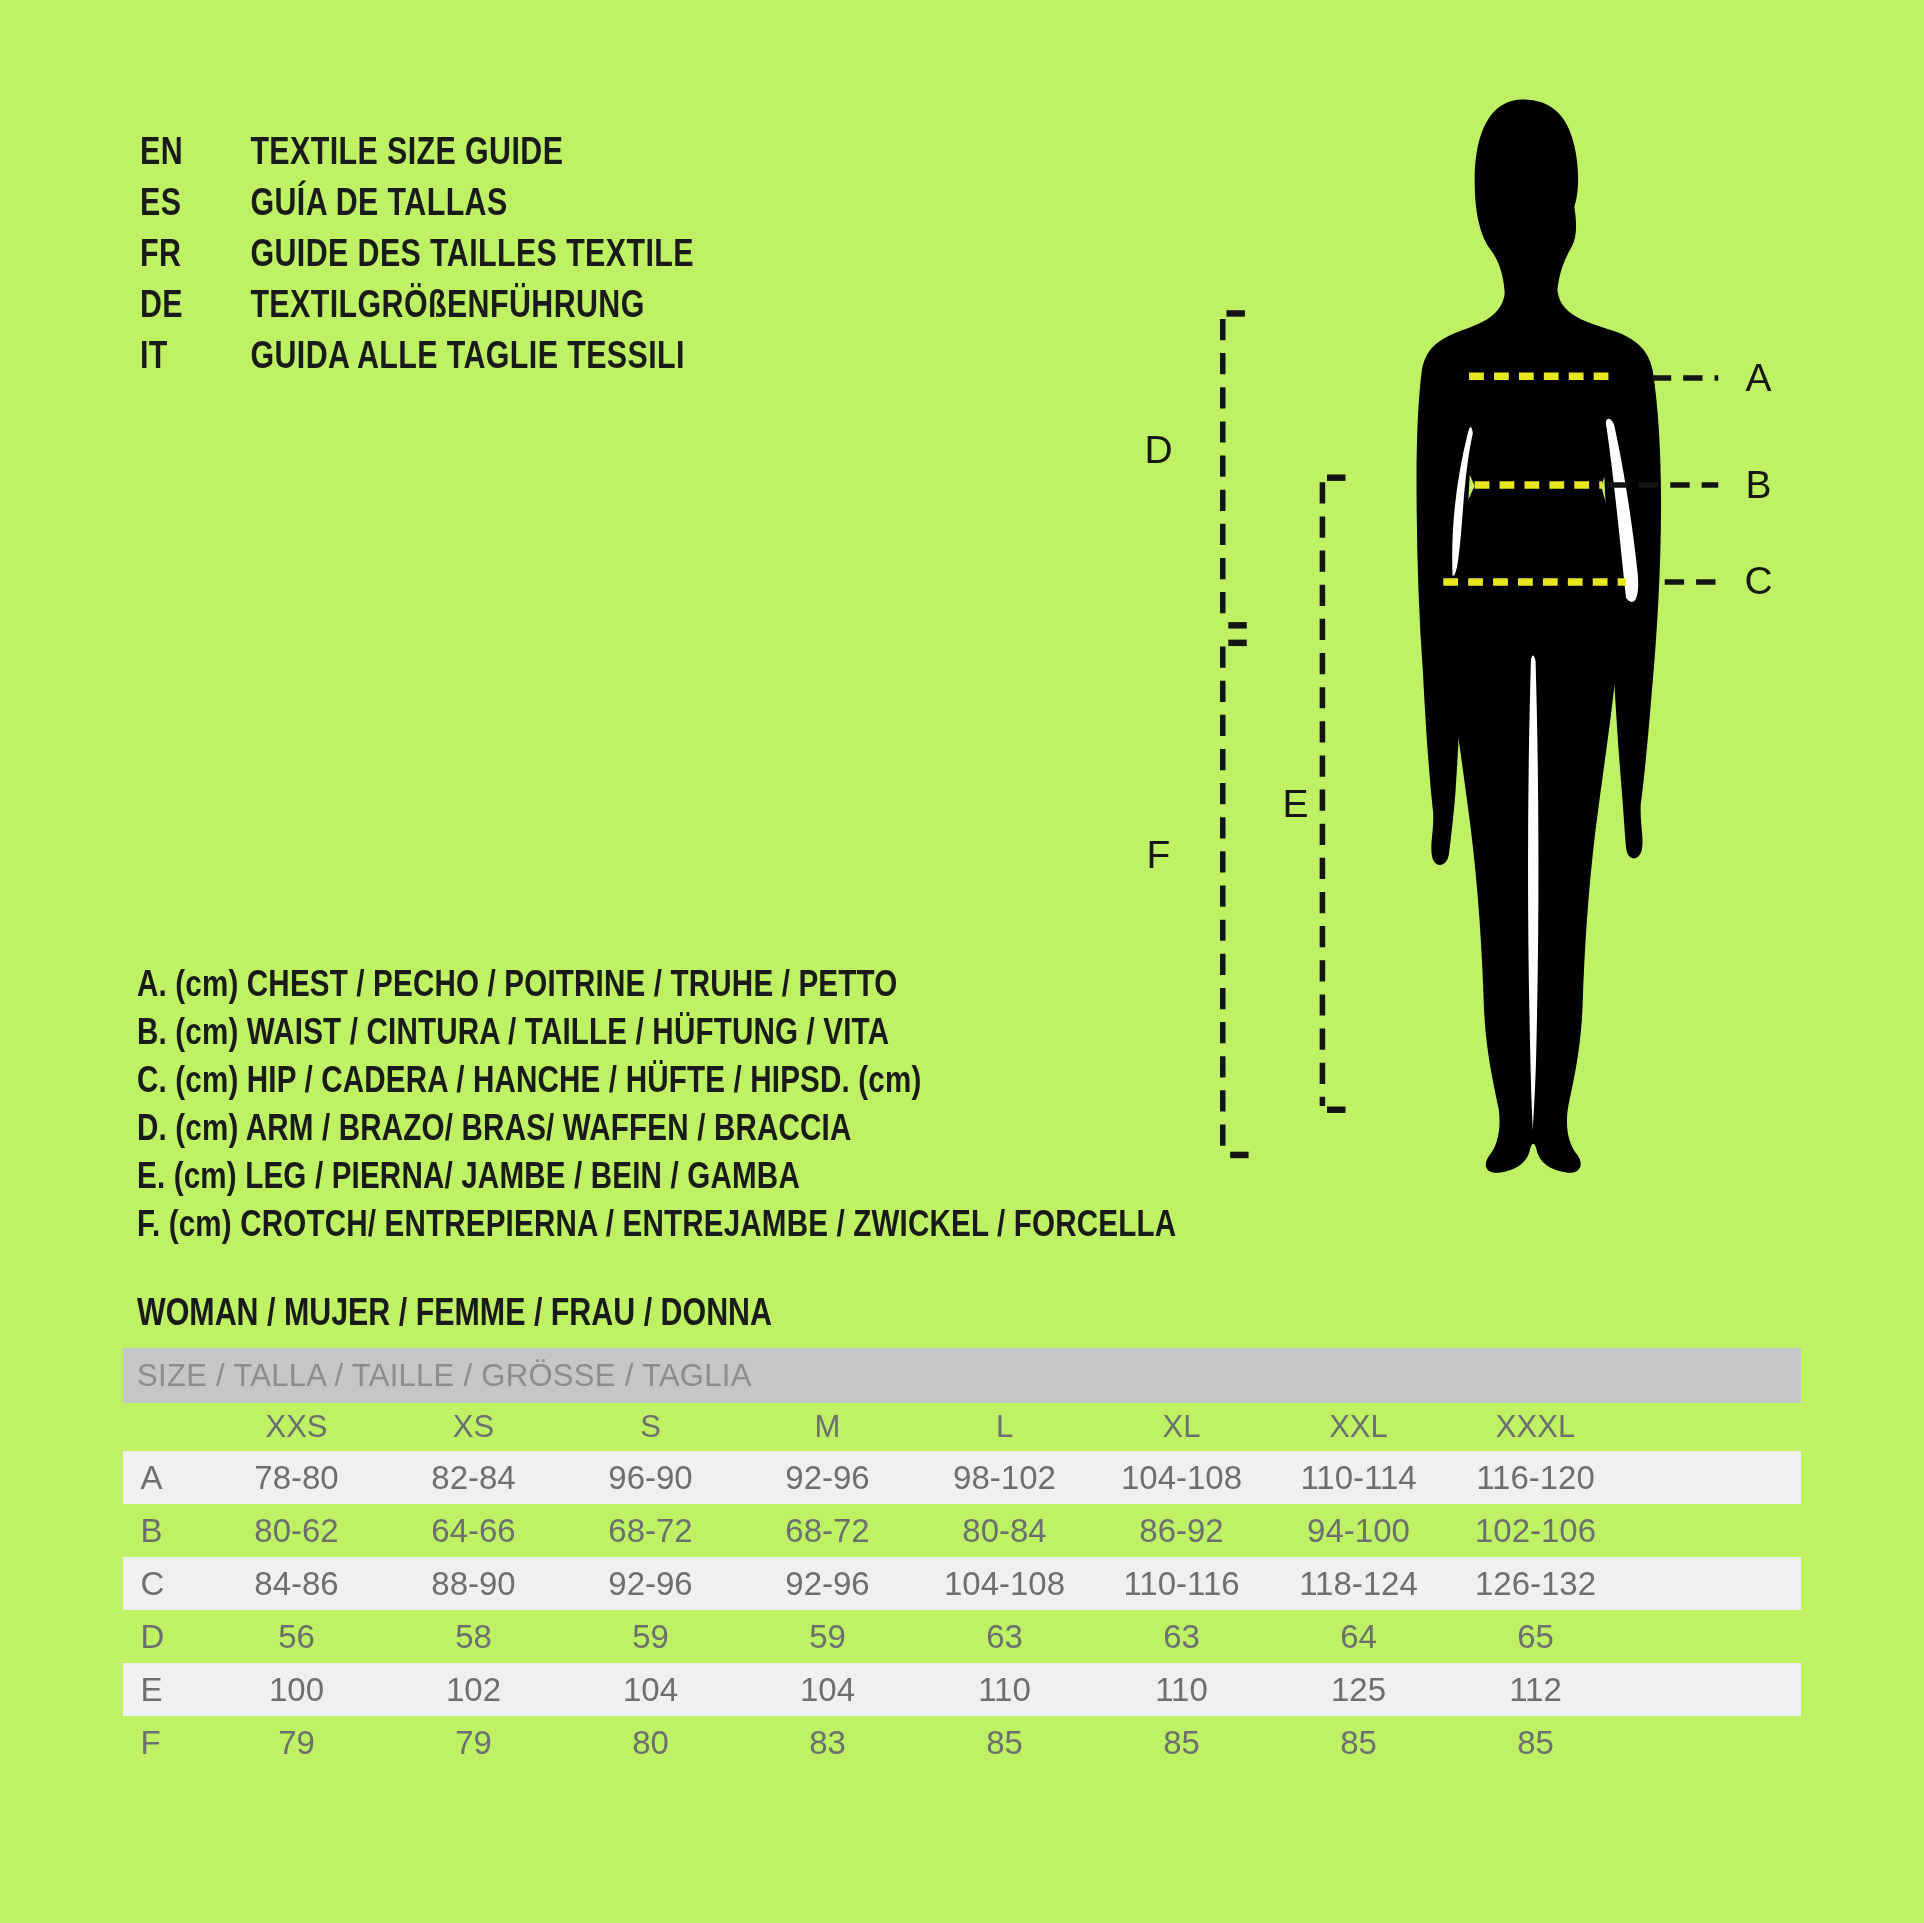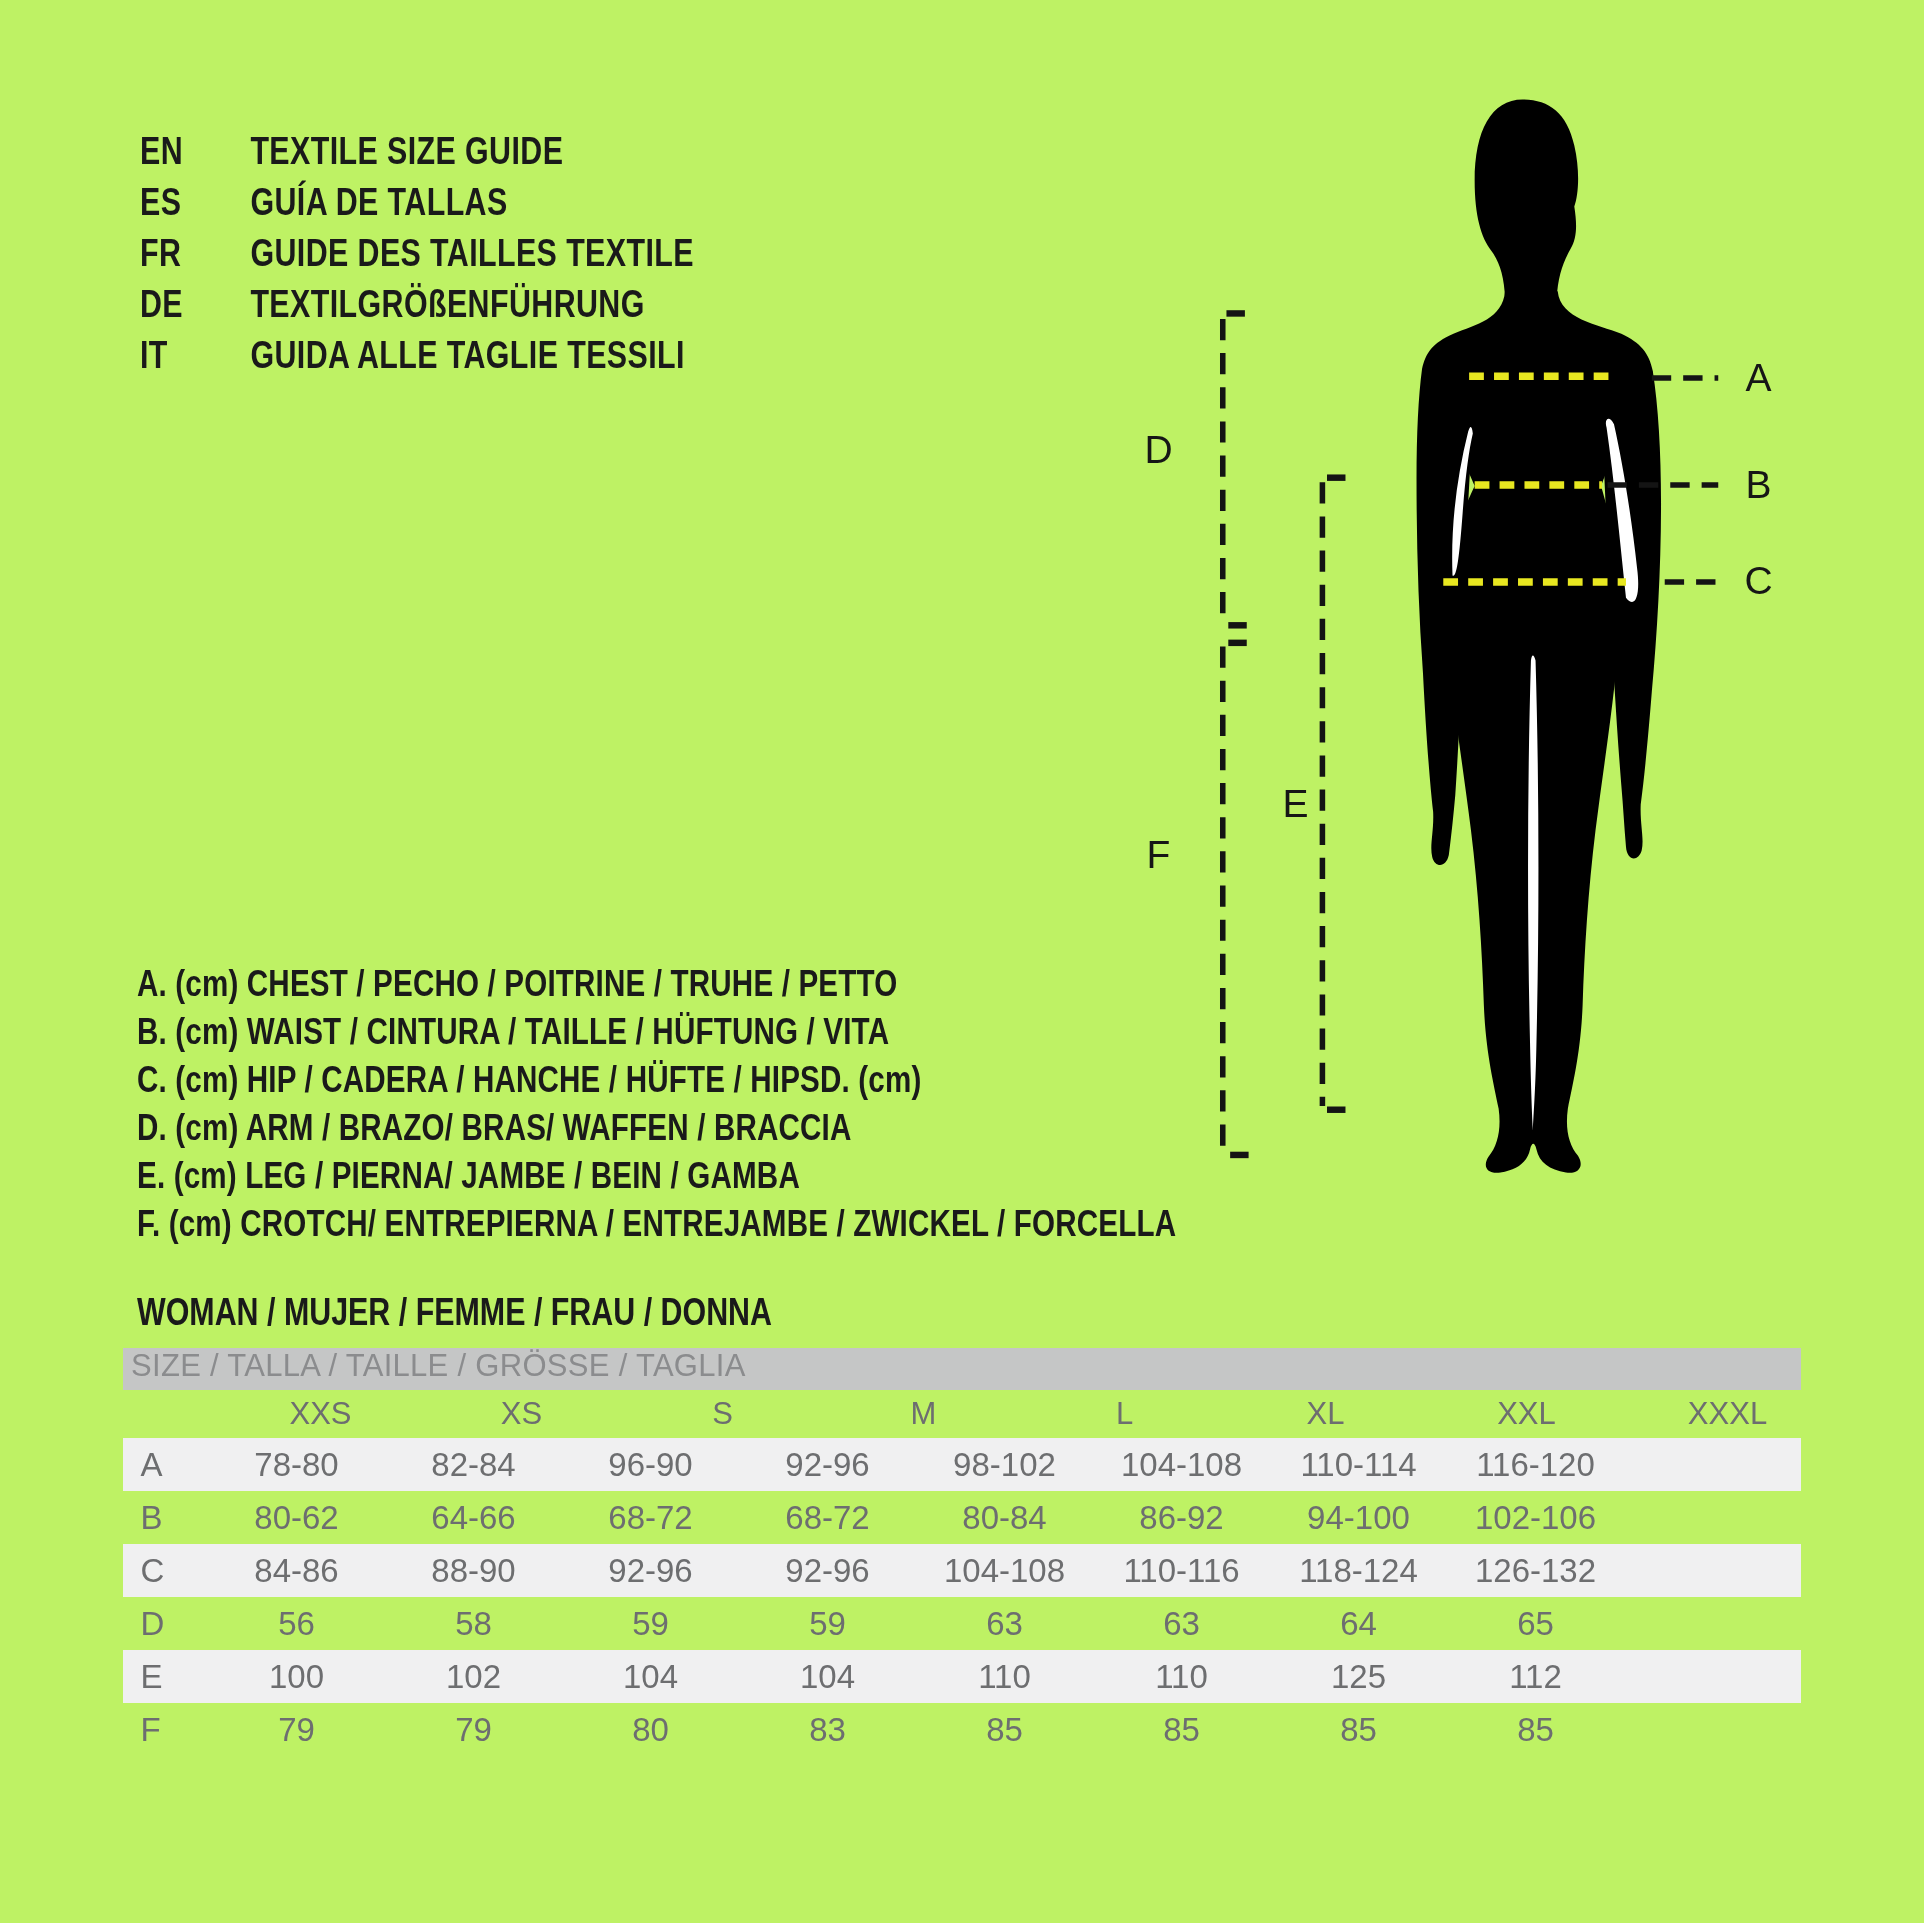--- a/index.html
+++ b/index.html
@@ -19,25 +19,25 @@
     font-size:39px;font-weight:400;color:#161616;
   }
   
   #legend-list{position:absolute;left:137px;top:960px;white-space:nowrap;}
   .legend-line{line-height:48px;font-size:37px;font-weight:700;letter-spacing:0.2px;}
   
   #audience-line{position:absolute;left:137px;top:1288px;line-height:48px;font-size:38px;font-weight:700;white-space:nowrap;}
   
   #size-table{position:absolute;left:123px;top:1348px;width:1678px;font-weight:400;}
   .t-head{
-    height:42px;background:#c5c6c6;color:#8b8c8e;display:flex;
-    padding-left:8px;font-size:31px;box-sizing:border-box;letter-spacing:0.3px;
+    height:55px;background:#c5c6c6;color:#8b8c8e;display:flex;align-items:center;
+    padding-left:14px;font-size:31px;box-sizing:border-box;letter-spacing:0.3px;
   }
   .t-grid{display:grid;grid-template-columns:85px repeat(8,177px) 1fr;align-items:center;}
-  .t-sizes{height:48px;color:#6d6e70;font-size:31px;gap:24px;}
+  .t-sizes{height:48px;color:#6d6e70;font-size:31px;}
   .t-row{height:53px;color:#6d6e70;font-size:33px;}
   .t-row.shade{background:#f0f0f1;}
   .cell{text-align:center;}
   .label-cell{text-align:left;padding-left:17.5px;}
 </style>
 </head>
 <body>
 
 <div id="page">
 

